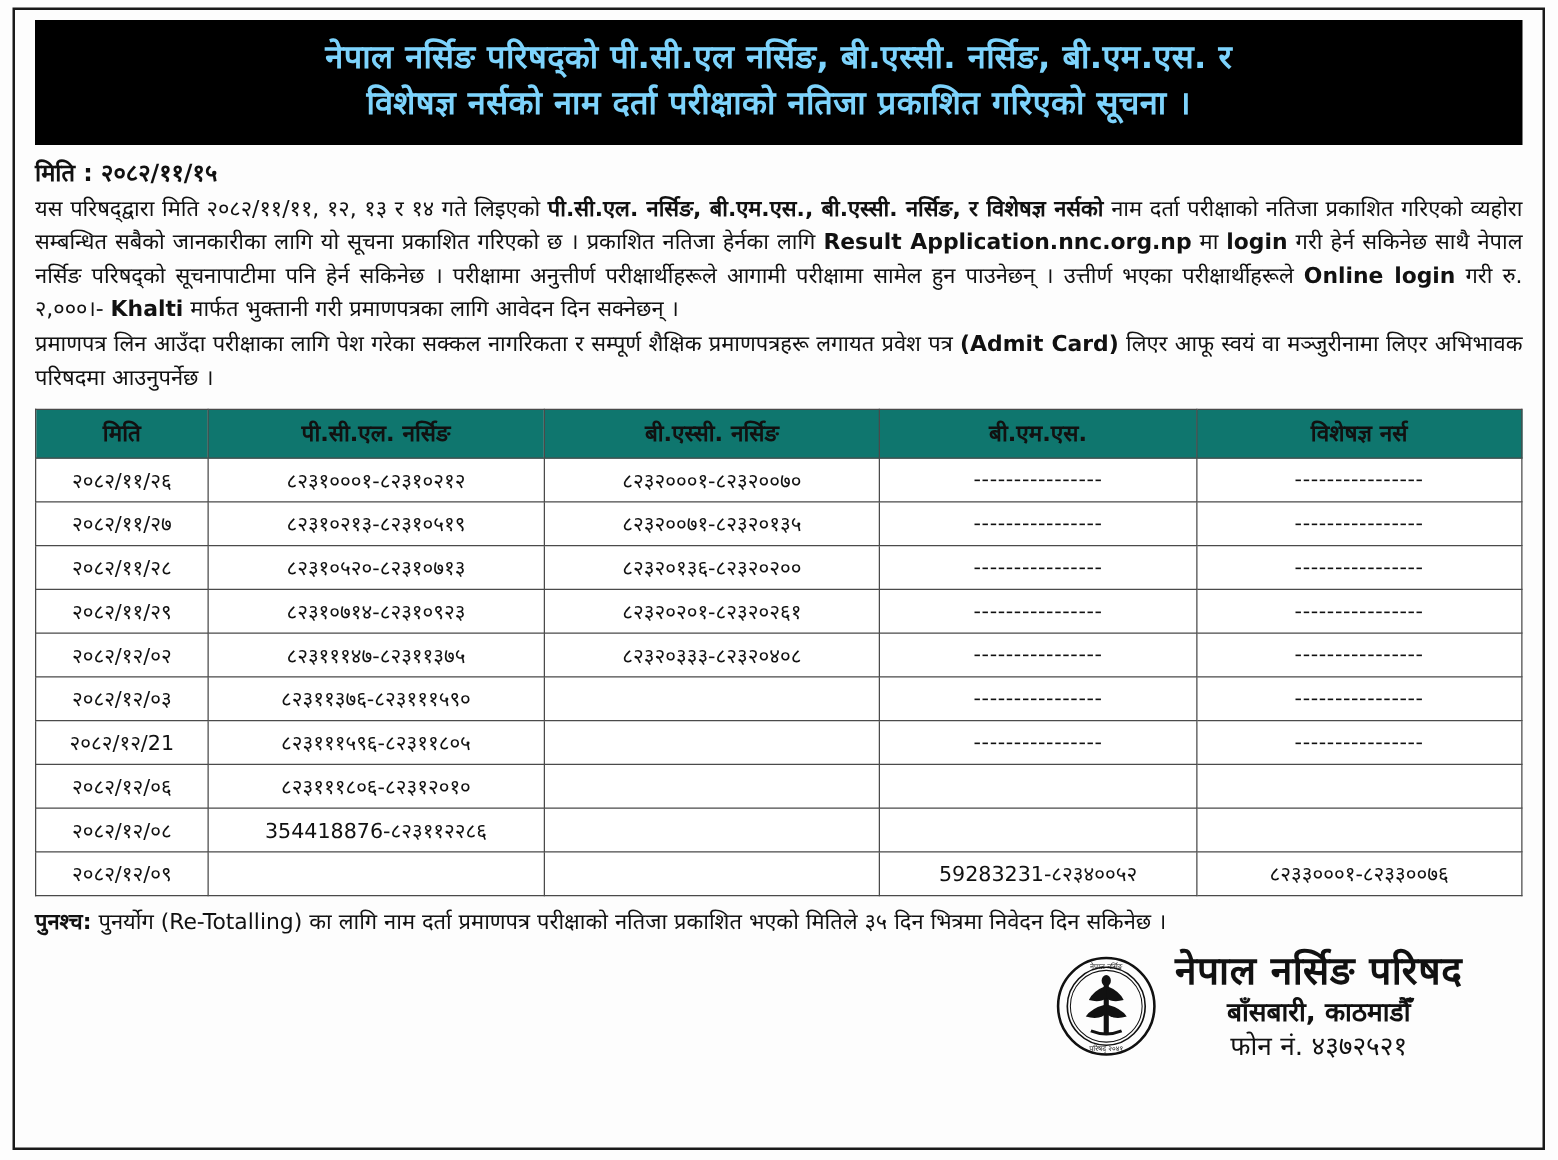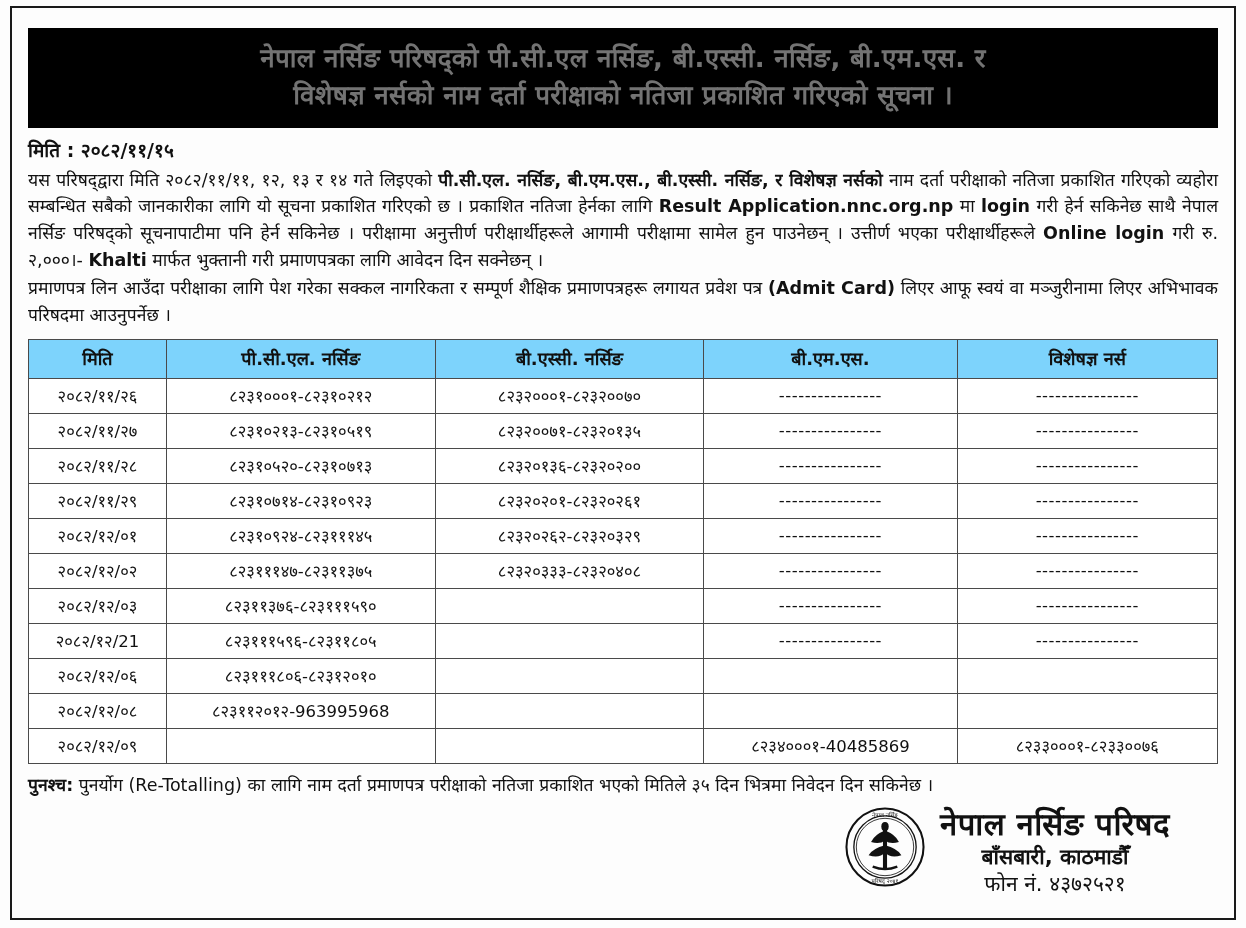--- a/index.html
+++ b/index.html
@@ -33,24 +33,24 @@
   }
   .inner {
     position: relative;
     z-index: 2;
     padding: 4px 14px 0 14px;
   }
 
   
   .banner {
     background: #000000;
-    color: #737373;
+    color: #7dd3fc;
     text-align: center;
     padding: 12px 40px 14px 40px;
-    margin: 16px 0 0 0;
+    margin: 4px 0 0 0;
   }
   .banner-line {
     font-size: 26px;
     line-height: 1.42;
     font-weight: bold;
     letter-spacing: 0.3px;
     white-space: nowrap;
   }
 
   
@@ -82,21 +82,21 @@
   table.schedule td {
     border: 1px solid #4a4a4a;
     text-align: center;
     vertical-align: middle;
     font-size: 16.5px;
     padding: 3px 2px 5px 2px;
     height: 26px;
     background: #ffffff;
   }
   table.schedule thead th {
-    background: #7dd3fc;
+    background: #0f766e;
     font-weight: bold;
     font-size: 18px;
     padding: 5px 2px 7px 2px;
   }
   table.schedule tr.time-row td {
     font-size: 16.5px;
     font-weight: normal;
     padding: 4px 2px 6px 2px;
   }
   .col-date   { width: 11.6%; }
@@ -112,21 +112,21 @@
   
   .footnote {
     font-size: 17.5px;
     margin-top: 9px;
     line-height: 1.4;
   }
 
   
   .sign-block {
     display: flex;
-    align-items: flex-start;
+    align-items: center;
     justify-content: flex-end;
     gap: 14px;
     margin-top: 8px;
     padding-right: 48px;
   }
   .seal {
     width: 82px;
     height: 82px;
     flex: 0 0 auto;
   }
@@ -208,27 +208,20 @@
             <td class="dash">----------------</td>
           </tr>
           <tr>
             <td>२०८२/११/२९</td>
             <td>८२३१०७१४-८२३१०९२३</td>
             <td>८२३२०२०१-८२३२०२६१</td>
             <td class="dash">----------------</td>
             <td class="dash">----------------</td>
           </tr>
           <tr>
-            <td>२०८२/१२/०१</td>
-            <td>८२३१०९२४-८२३१११४५</td>
-            <td>८२३२०२६२-८२३२०३२९</td>
-            <td class="dash">----------------</td>
-            <td class="dash">----------------</td>
-          </tr>
-          <tr>
             <td>२०८२/१२/०२</td>
             <td>८२३१११४७-८२३११३७५</td>
             <td>८२३२०३३३-८२३२०४०८</td>
             <td class="dash">----------------</td>
             <td class="dash">----------------</td>
           </tr>
           <tr>
             <td>२०८२/१२/०३</td>
             <td>८२३११३७६-८२३१११५९०</td>
             <td></td>
@@ -244,30 +237,30 @@
           </tr>
           <tr>
             <td>२०८२/१२/०६</td>
             <td>८२३१११८०६-८२३१२०१०</td>
             <td></td>
             <td></td>
             <td></td>
           </tr>
           <tr>
             <td>२०८२/१२/०८</td>
-            <td>८२३११२०१२-963995968</td>
+            <td>354418876-८२३११२२८६</td>
             <td></td>
             <td></td>
             <td></td>
           </tr>
           <tr>
             <td>२०८२/१२/०९</td>
             <td></td>
             <td></td>
-            <td>८२३४०००१-40485869</td>
+            <td>59283231-८२३४००५२</td>
             <td>८२३३०००१-८२३३००७६</td>
           </tr>
         </tbody>
     </table>
 
     <div class="footnote"><span class="b">पुनश्च:</span><span> पुनर्योग (Re-Totalling) का लागि नाम दर्ता प्रमाणपत्र परीक्षाको नतिजा प्रकाशित भएको मितिले ३५ दिन भित्रमा निवेदन दिन सकिनेछ ।</span></div>
 
     <div class="sign-block">
       <svg class="seal" viewBox="0 0 100 100">
         <circle cx="50" cy="50" r="47" fill="none" stroke="#111" stroke-width="2.5"></circle>

